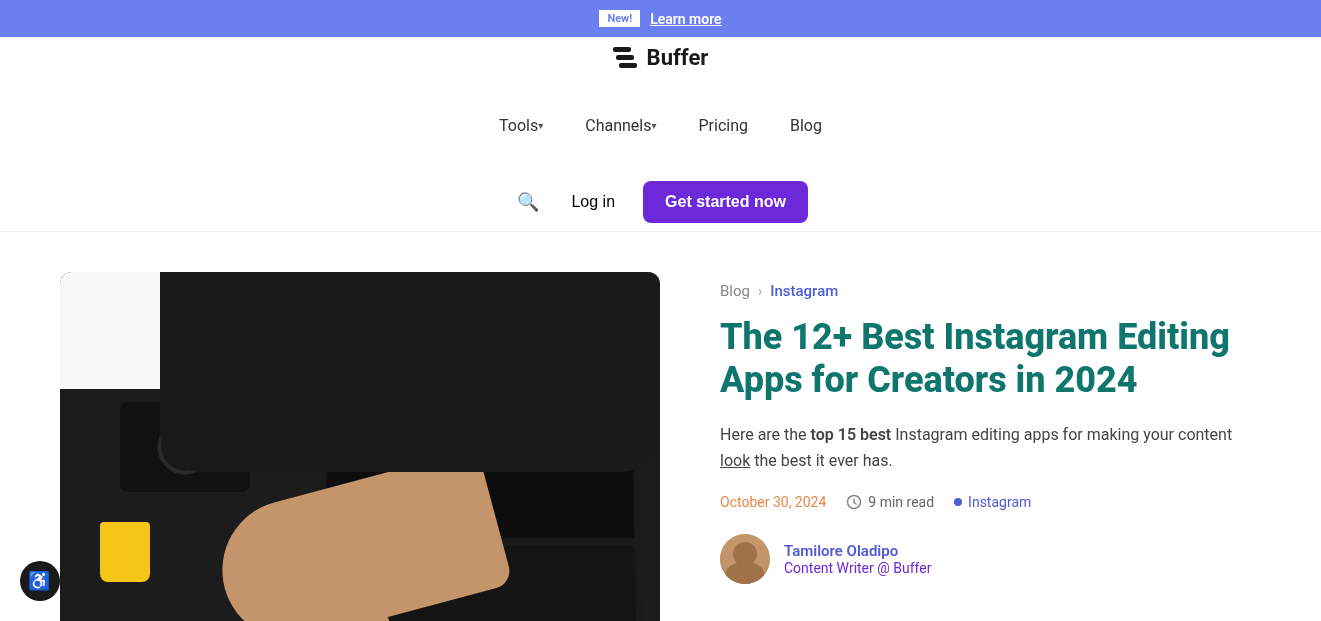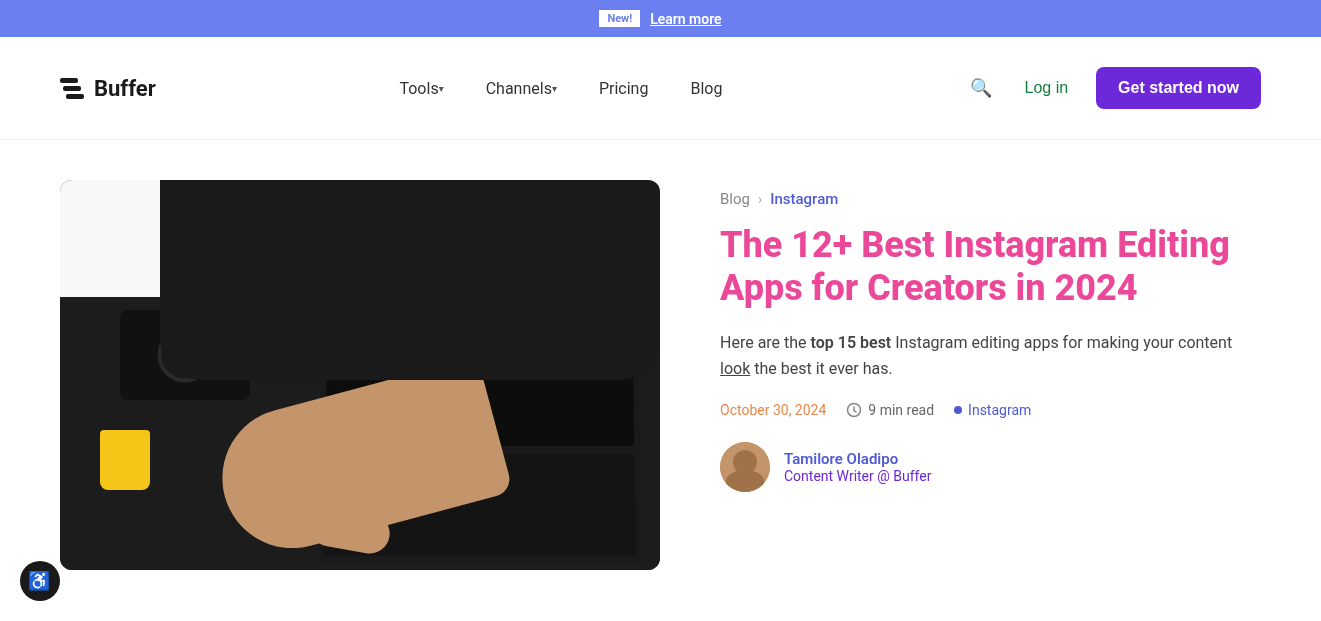--- a/index.html
+++ b/index.html
@@ -29,23 +29,24 @@
       color: #fff;
       font-weight: 600;
       text-decoration: underline;
       cursor: pointer;
     }
 
     
     header {
       display: flex;
       align-items: center;
-      padding: 30px 60px;
+      padding: 8px 60px;
       border-bottom: 1px solid #f0f0f0;
       gap: 40px;
+      flex-direction: column;
     }
     .logo {
       display: flex;
       align-items: center;
       gap: 8px;
       font-size: 22px;
       font-weight: 700;
       color: #1a1a1a;
       text-decoration: none;
       flex-shrink: 0;
@@ -96,21 +97,21 @@
       background: none;
       border: none;
       cursor: pointer;
       color: #555;
       font-size: 18px;
       padding: 4px;
     }
     .login-btn {
       background: none;
       border: none;
-      color: #15803d;
+      color: #000000;
       font-size: 16px;
       font-weight: 500;
       cursor: pointer;
       padding: 8px 12px;
     }
     .get-started-btn {
       background: #6d28d9;
       color: #fff;
       border: none;
       border-radius: 8px;
@@ -194,21 +195,21 @@
     }
     .breadcrumb-current {
       color: #4f5bd5;
       font-size: 15px;
       font-weight: 500;
       cursor: pointer;
     }
     .article-title {
       font-size: 36px;
       font-weight: 800;
-      color: #ec4899;
+      color: #0f766e;
       line-height: 1.2;
       margin-bottom: 20px;
     }
     .article-description {
       font-size: 16px;
       color: #444;
       line-height: 1.6;
       margin-bottom: 20px;
     }
     .article-description u {

